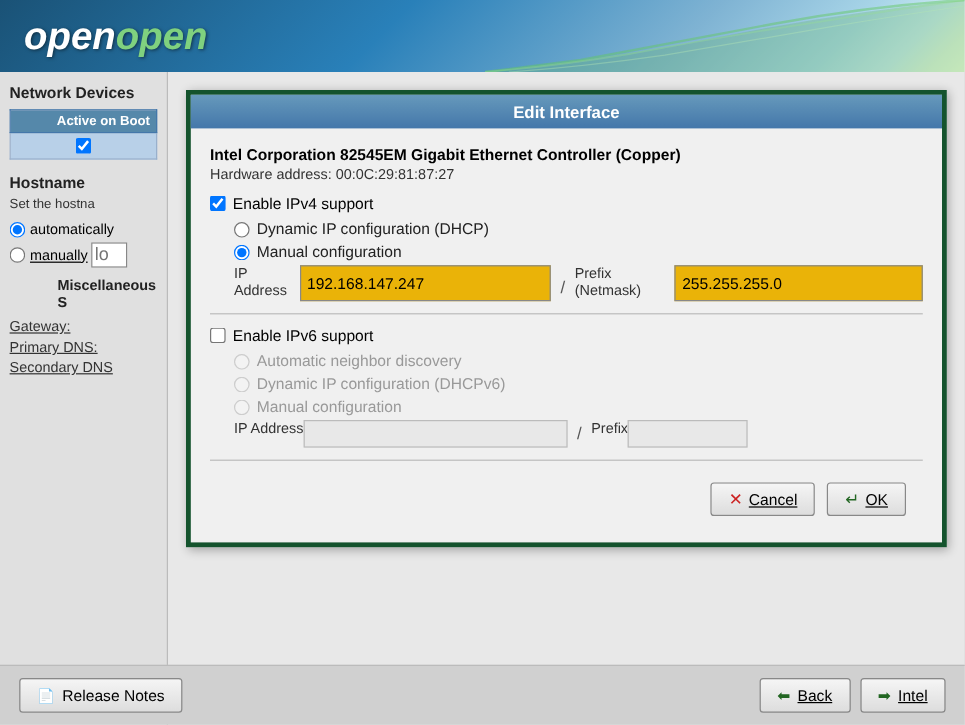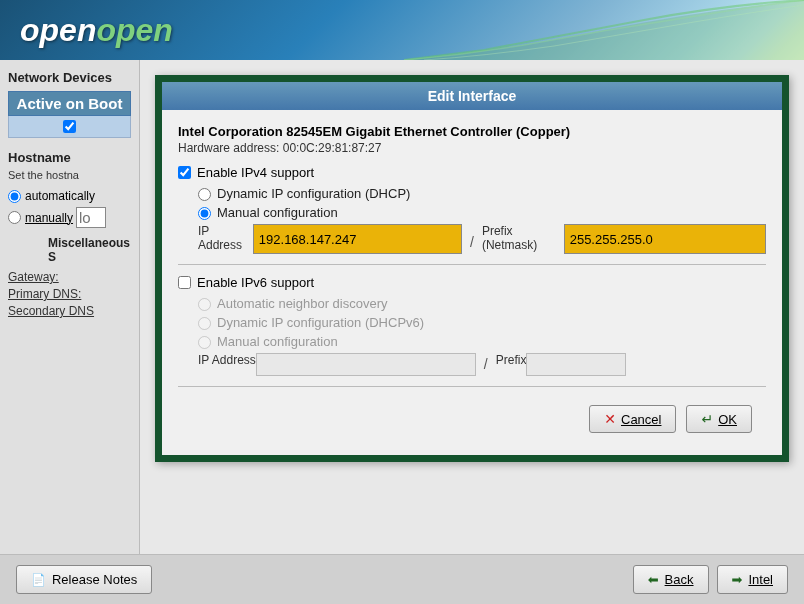--- a/index.html
+++ b/index.html
@@ -64,23 +64,23 @@
       color: #222;
     }
     .sidebar-table {
       width: 100%;
       border-collapse: collapse;
       margin-bottom: 12px;
     }
     .sidebar-table th {
       background: #5588aa;
       color: white;
-      font-size: 15px;
+      font-size: 11px;
       padding: 3px 5px;
-      text-align: center;
+      text-align: right;
       border: 1px solid #4477aa;
     }
     .sidebar-table td {
       background: #b8d0e8;
       text-align: center;
       padding: 4px;
       border: 1px solid #99b0cc;
     }
     .checkbox-cell {
       display: flex;
@@ -135,21 +135,21 @@
       left: 140px;
       right: 0;
       bottom: 50px;
       display: flex;
       align-items: flex-start;
       justify-content: center;
       padding: 15px;
     }
     .dialog {
       background: #f0f0f0;
-      border: 7px solid #14532d;
+      border: 4px solid #14532d;
       width: 640px;
       box-shadow: 2px 2px 8px rgba(0,0,0,0.3);
     }
     .dialog-title-bar {
       background: linear-gradient(to bottom, #6699bb, #4477aa);
       color: white;
       text-align: center;
       padding: 6px 10px;
       font-weight: bold;
       font-size: 14px;

